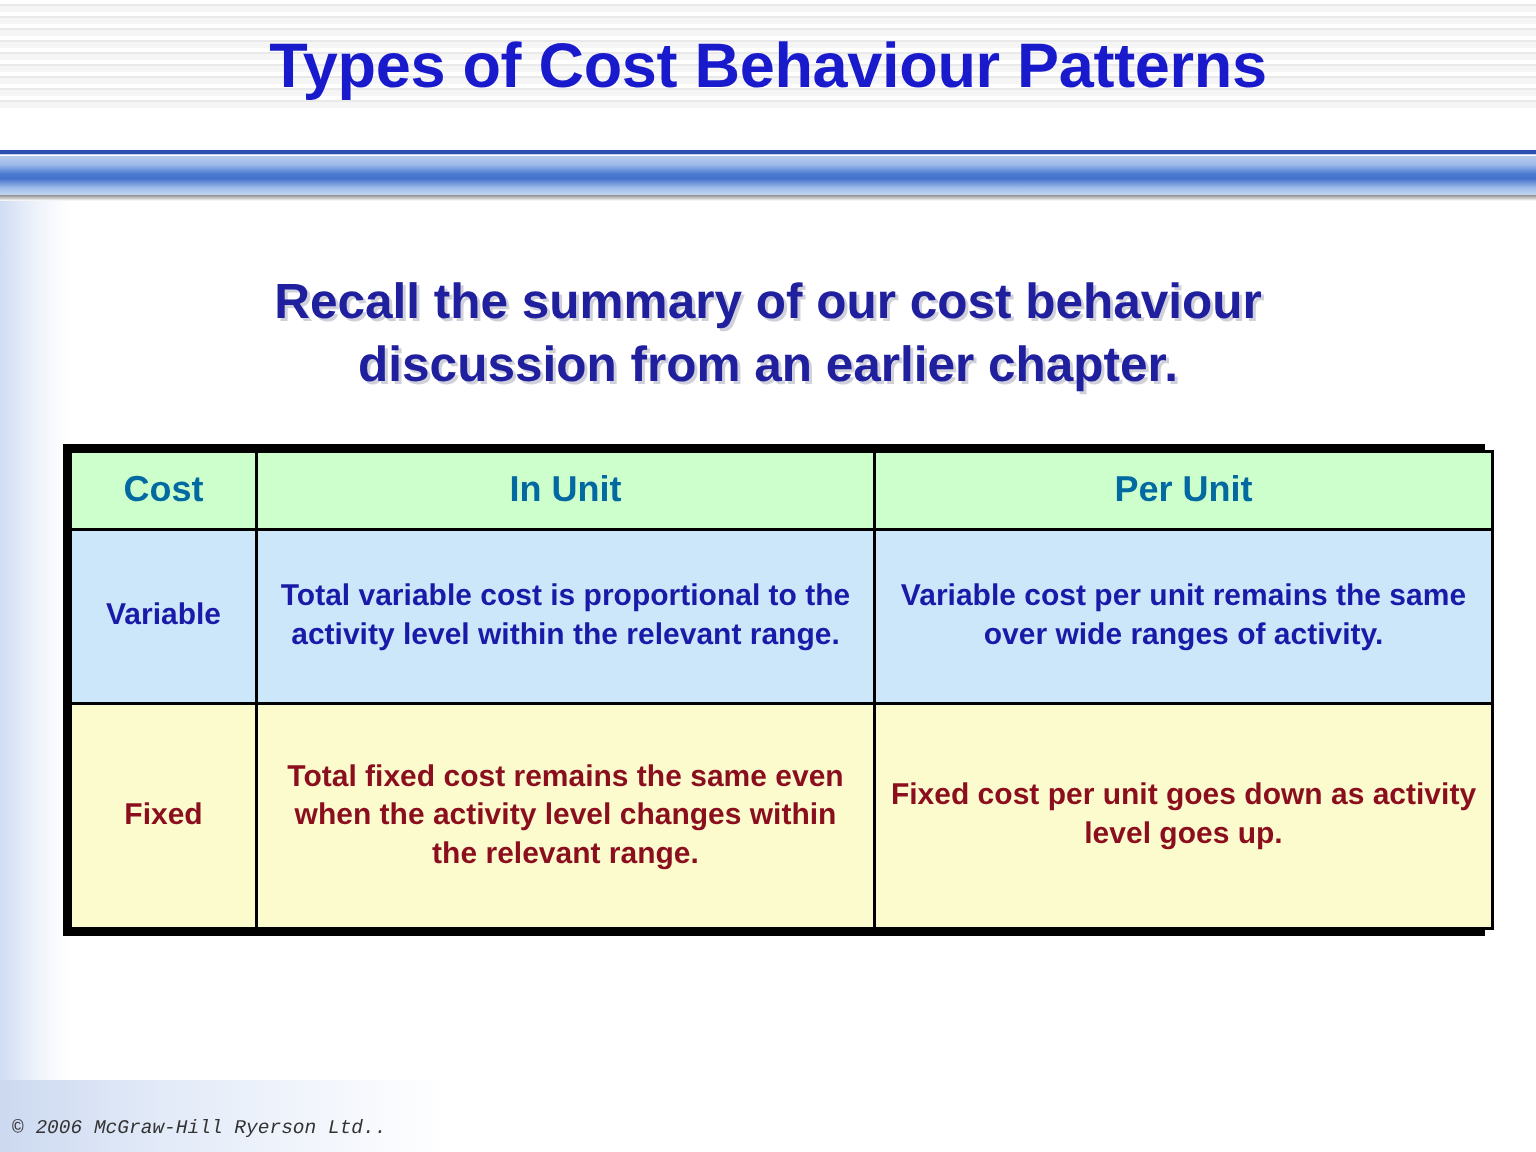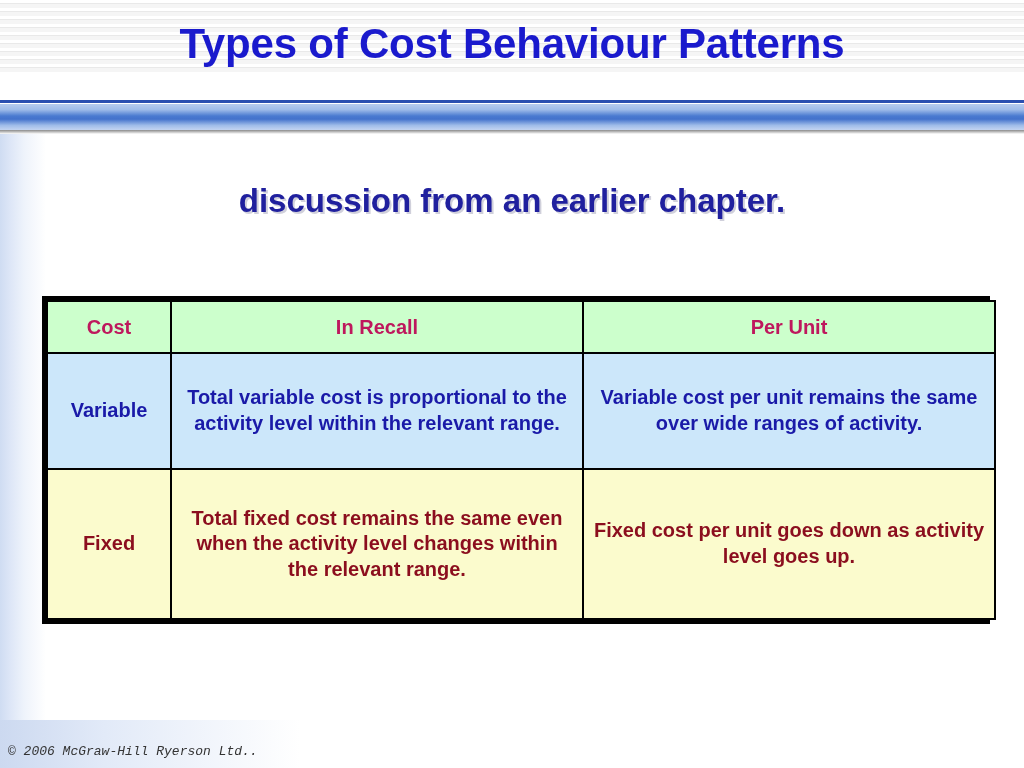--- a/index.html
+++ b/index.html
@@ -152,22 +152,22 @@
     font-weight: bold;
     height: 56px;
     border-top: none !important;
     border-left: none !important;
     border-right: none !important;
     border-bottom: 3px solid #000 !important;
   }
 
   .hdr-cell {
     background: #ccffcc;
-    color: #be185d;
-    font-size: 20px;
+    color: #0369a1;
+    font-size: 24px;
     font-weight: bold;
     height: 52px;
   }
 
   .var-cell {
     background: #cce7fa;
     color: #1a1aa8;
     font-size: 20px;
     font-weight: bold;
     line-height: 1.28;
@@ -210,34 +210,35 @@
   </div>
 
   <div class="divider">
     <div class="d-line1"></div>
     <div class="d-line2"></div>
     <div class="d-body"></div>
     <div class="d-shadow"></div>
   </div>
 
   <div class="subtitle">
+    <div>Recall the summary of our cost behaviour</div>
     <div>discussion from an earlier chapter.</div>
   </div>
 
   <div class="table-wrap">
     <table class="summary">
       <colgroup>
         <col class="col-cost">
         <col class="col-total">
         <col class="col-unit">
       </colgroup>
       <tbody>
         <tr>
           <td class="hdr-cell">Cost</td>
-          <td class="hdr-cell">In Recall</td>
+          <td class="hdr-cell">In Unit</td>
           <td class="hdr-cell">Per Unit</td>
         </tr>
         <tr>
           <td class="var-cell var-label">Variable</td>
           <td class="var-cell">Total variable cost is proportional to the activity level within the relevant range.</td>
           <td class="var-cell">Variable cost per unit remains the same over wide ranges of activity.</td>
         </tr>
         <tr>
           <td class="fix-cell fix-label">Fixed</td>
           <td class="fix-cell">Total fixed cost remains the same even when the activity level changes within the relevant range.</td>

